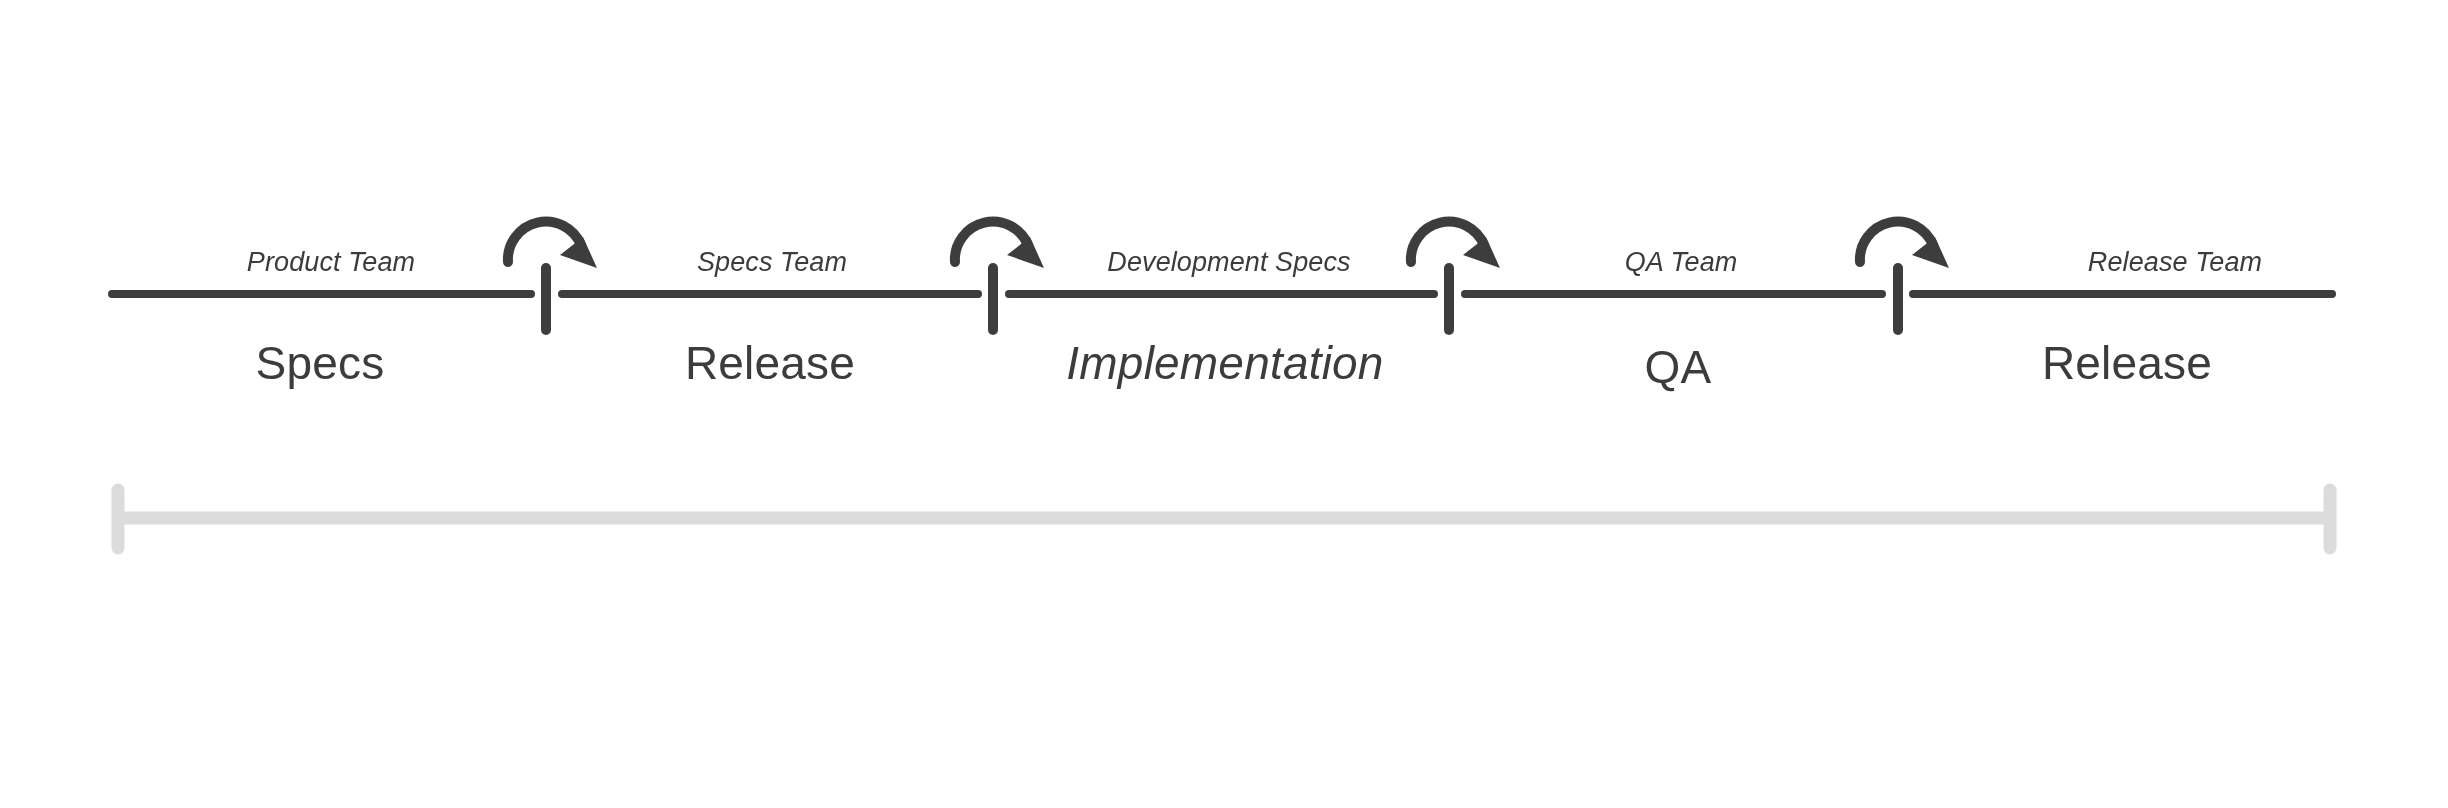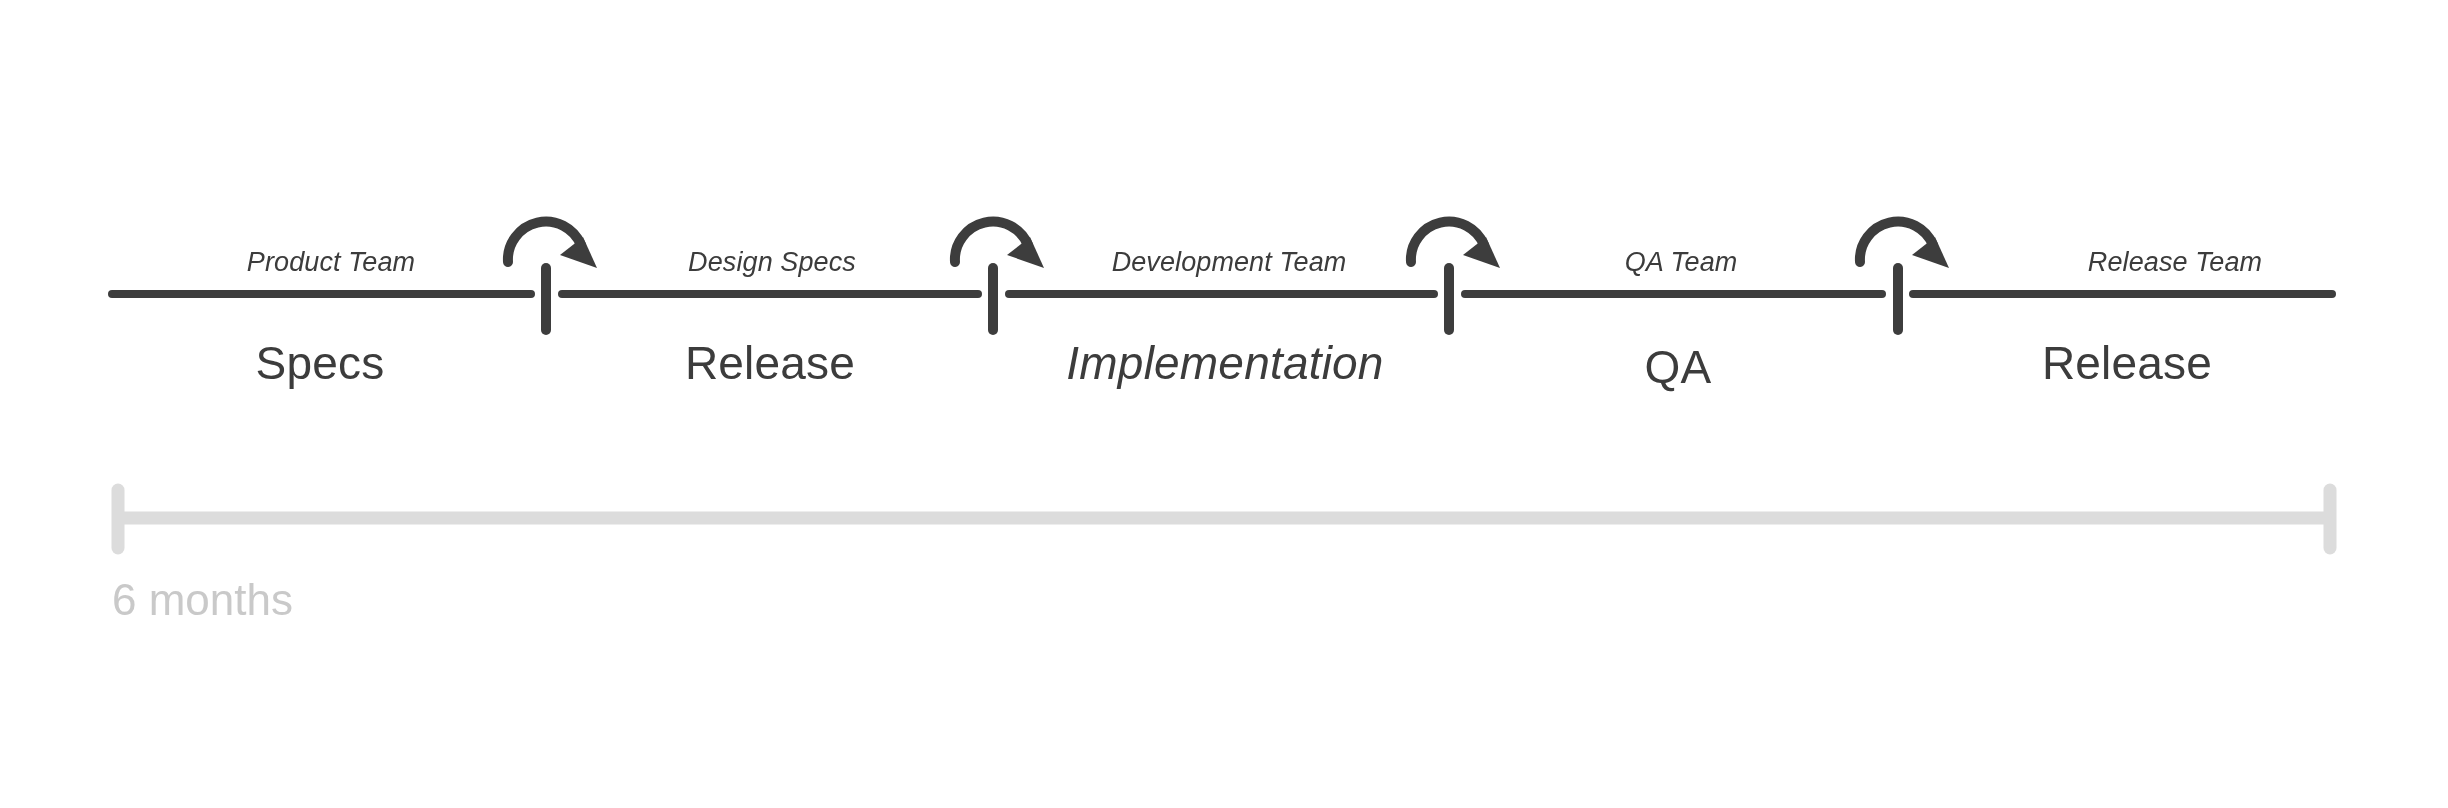--- a/index.html
+++ b/index.html
@@ -113,33 +113,32 @@
     <g>
       <line x1="114" y1="518" x2="2334" y2="518" stroke="#dcdcdc" stroke-width="13" stroke-linecap="butt"></line>
       <line x1="118" y1="490" x2="118" y2="548" stroke="#dcdcdc" stroke-width="13" stroke-linecap="round"></line>
       <line x1="2330" y1="490" x2="2330" y2="548" stroke="#dcdcdc" stroke-width="13" stroke-linecap="round"></line>
     </g>
 
   </svg>
 
   <div class="team-label" style="left:331px; top:262px;">Product Team</div>
 
-  <div class="team-label" style="left:772px; top:262px;">Design Specs</div>
+  <div class="team-label" style="left:772px; top:262px;">Specs Team</div>
 
-  <div class="team-label" style="left:1229px; top:262px;">Development Team</div>
+  <div class="team-label" style="left:1229px; top:262px;">Development Specs</div>
 
   <div class="team-label" style="left:1681px; top:262px;">QA Team</div>
 
   <div class="team-label" style="left:2129px; top:262px;margin-left:46px;">Release Team</div>
 
   <div class="phase-label" style="left:320px; top:340px;text-align:right;">Specs</div>
 
   <div class="phase-label" style="left:770px; top:340px;">Release</div>
 
   <div class="phase-label" style="left:1225px; top:340px;font-style:italic;">Implementation</div>
 
   <div class="phase-label" style="left:1678px; top:344px;">QA</div>
 
   <div class="phase-label" style="left:2127px; top:340px;">Release</div>
 
-  <div class="duration-label" style="left:112px; top:578px;">6 months</div>
 
 </div>
 
 </body></html>

